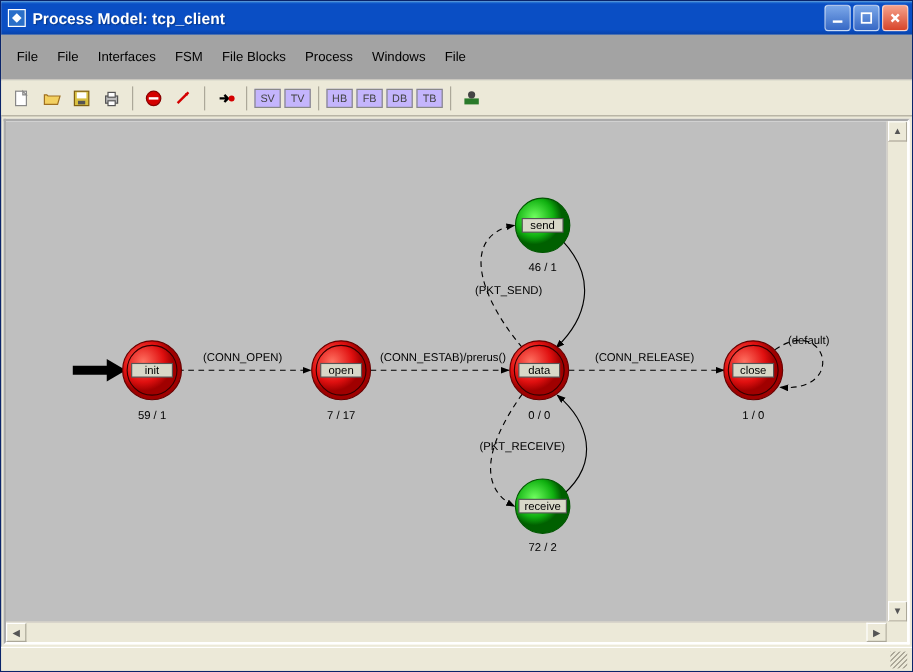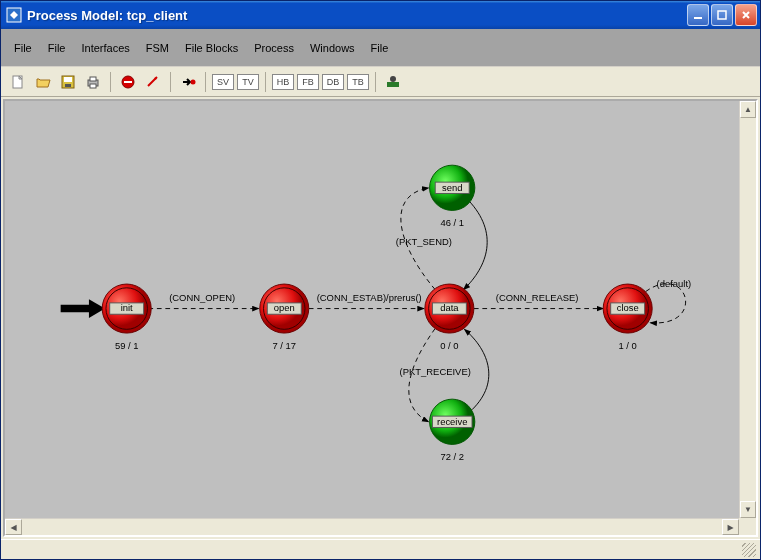--- a/index.html
+++ b/index.html
@@ -30,21 +30,21 @@
   .hscroll .arrow.right{right:0;}
   .scroll-corner { position:absolute; right:0; bottom:0; width:17px; height:17px; background:#ece9d8; }
   .statusbar { height: 20px; background: #ece9d8; border-top:1px solid #fff; display:flex; align-items:center; justify-content:flex-end; padding-right:4px;}
   .gripper { width:14px; height:14px; background:
      repeating-linear-gradient(135deg, transparent 0 2px, #aca899 2px 3px);}
 
   
   .tlabel { font: 10px Arial; text-anchor: middle; fill: #000; }
   .linelabel { font: 10px Arial; text-anchor: middle; fill: #000; }
 
-  .boxbtn { width:22px; height:16px; border:1px solid #888; background:#ffffff; font:9px Arial; display:flex; align-items:center; justify-content:center; color:#444;}
+  .boxbtn { width:22px; height:16px; border:1px solid #888; background:#c4b5fd; font:9px Arial; display:flex; align-items:center; justify-content:center; color:#444;}
 </style>
 </head>
 <body>
 
 <div class="window">
   <div class="titlebar">
     <span class="appicon">
       <svg width="16" height="16">
           <rect x="1" y="1" width="14" height="14" fill="#2a6fc9" stroke="#fff"></rect>
           <path d="M4 8 L8 4 L12 8 L8 12 Z" fill="#fff"></path>

